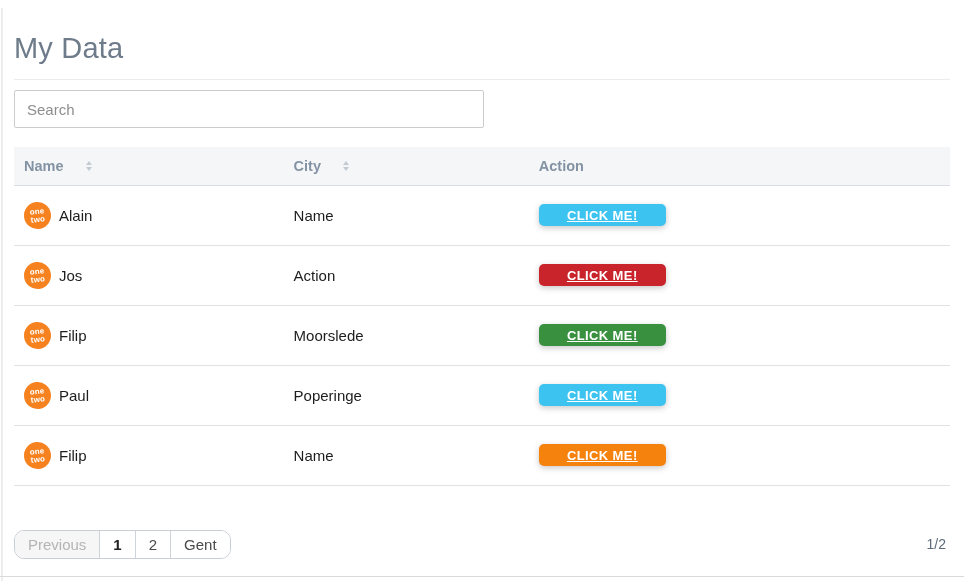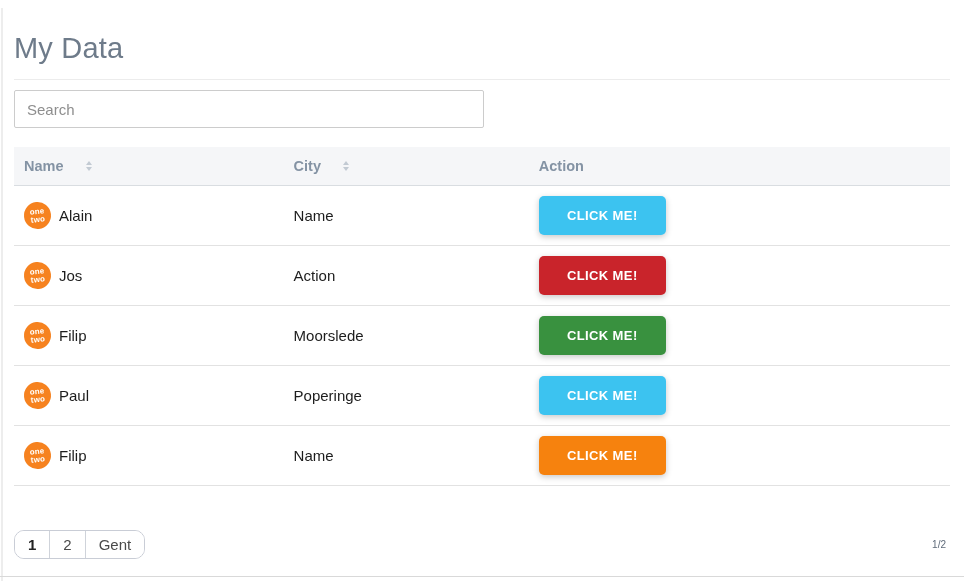--- a/index.html
+++ b/index.html
@@ -37,31 +37,31 @@
   .sort-icon { display:inline-flex; flex-direction:column; gap:2px; }
   .sort-icon .up { width:0; height:0; border-left:3.5px solid transparent; border-right:3.5px solid transparent; border-bottom:4px solid #c2cad3; }
   .sort-icon .down { width:0; height:0; border-left:3.5px solid transparent; border-right:3.5px solid transparent; border-top:4px solid #c2cad3; }
 
   .data-table td { border-bottom:1px solid #e2e2e2; padding:0 10px; height:60px; font-size:15px; color:#1d1d1d; vertical-align:middle; }
   .name-cell-inner { display:flex; align-items:center; gap:8px; }
   .avatar { width:27px; height:27px; border-radius:50%; background:#f6821f; color:#fff;
     display:flex; flex-direction:column; align-items:center; justify-content:center; flex:none;
     font-weight:bold; font-size:8px; line-height:7.5px; letter-spacing:.2px; transform:rotate(-6deg); }
 
-  .click-btn { display:block; width:127px; height:39px; border:none; border-radius:5px;
+  .click-btn { display:block; width:127px; height:22px; border:none; border-radius:5px;
     color:#fff; font-weight:bold; font-size:13px; letter-spacing:.4px; cursor:pointer;
-    font-family:"Liberation Sans",sans-serif; box-shadow:0 2px 6px rgba(0,0,0,.22); }
+    font-family:"Liberation Sans",sans-serif; box-shadow:0 2px 6px rgba(0,0,0,.22);text-decoration:underline; }
 
   .footer-row { display:flex; justify-content:space-between; align-items:center; margin-top:44px; }
   .pagination { display:inline-flex; border:1px solid #c9cdd6; border-radius:10px; overflow:hidden; background:#fff; }
   .page-cell { padding:5px 13px; font-size:15px; border-right:1px solid #cfd3da; cursor:pointer; background:#fff; color:#4a4a4a; }
   .page-cell:last-child { border-right:none; }
   .page-cell.prev { background:#f6f6f6; color:#b4b4b4; cursor:default; }
   .page-cell.active { font-weight:bold; color:#222; }
-  .page-indicator { font-size:10px; color:#5f6b7a; padding-right:4px; }
+  .page-indicator { font-size:14px; color:#5f6b7a; padding-right:4px; }
 </style>
 </head>
 <body>
 
 <div class="edge-left"></div>
 <div class="edge-bottom"></div>
 
 <div class="container">
 
   <h1 class="page-title">My Data</h1>
@@ -171,20 +171,21 @@
         <td>Name</td>
         <td>
             <button class="click-btn" style="background: rgb(246, 130, 14);">CLICK ME!</button>
           </td>
       </tr>
     </tbody>
   </table>
 
   <div class="footer-row">
     <div class="pagination">
+      <span class="page-cell prev">Previous</span>
       <span class="page-cell active">1</span>
       <span class="page-cell">2</span>
       <span class="page-cell">Gent</span>
     </div>
     <span class="page-indicator">1/2</span>
   </div>
 
 </div>
 
 </body></html>

